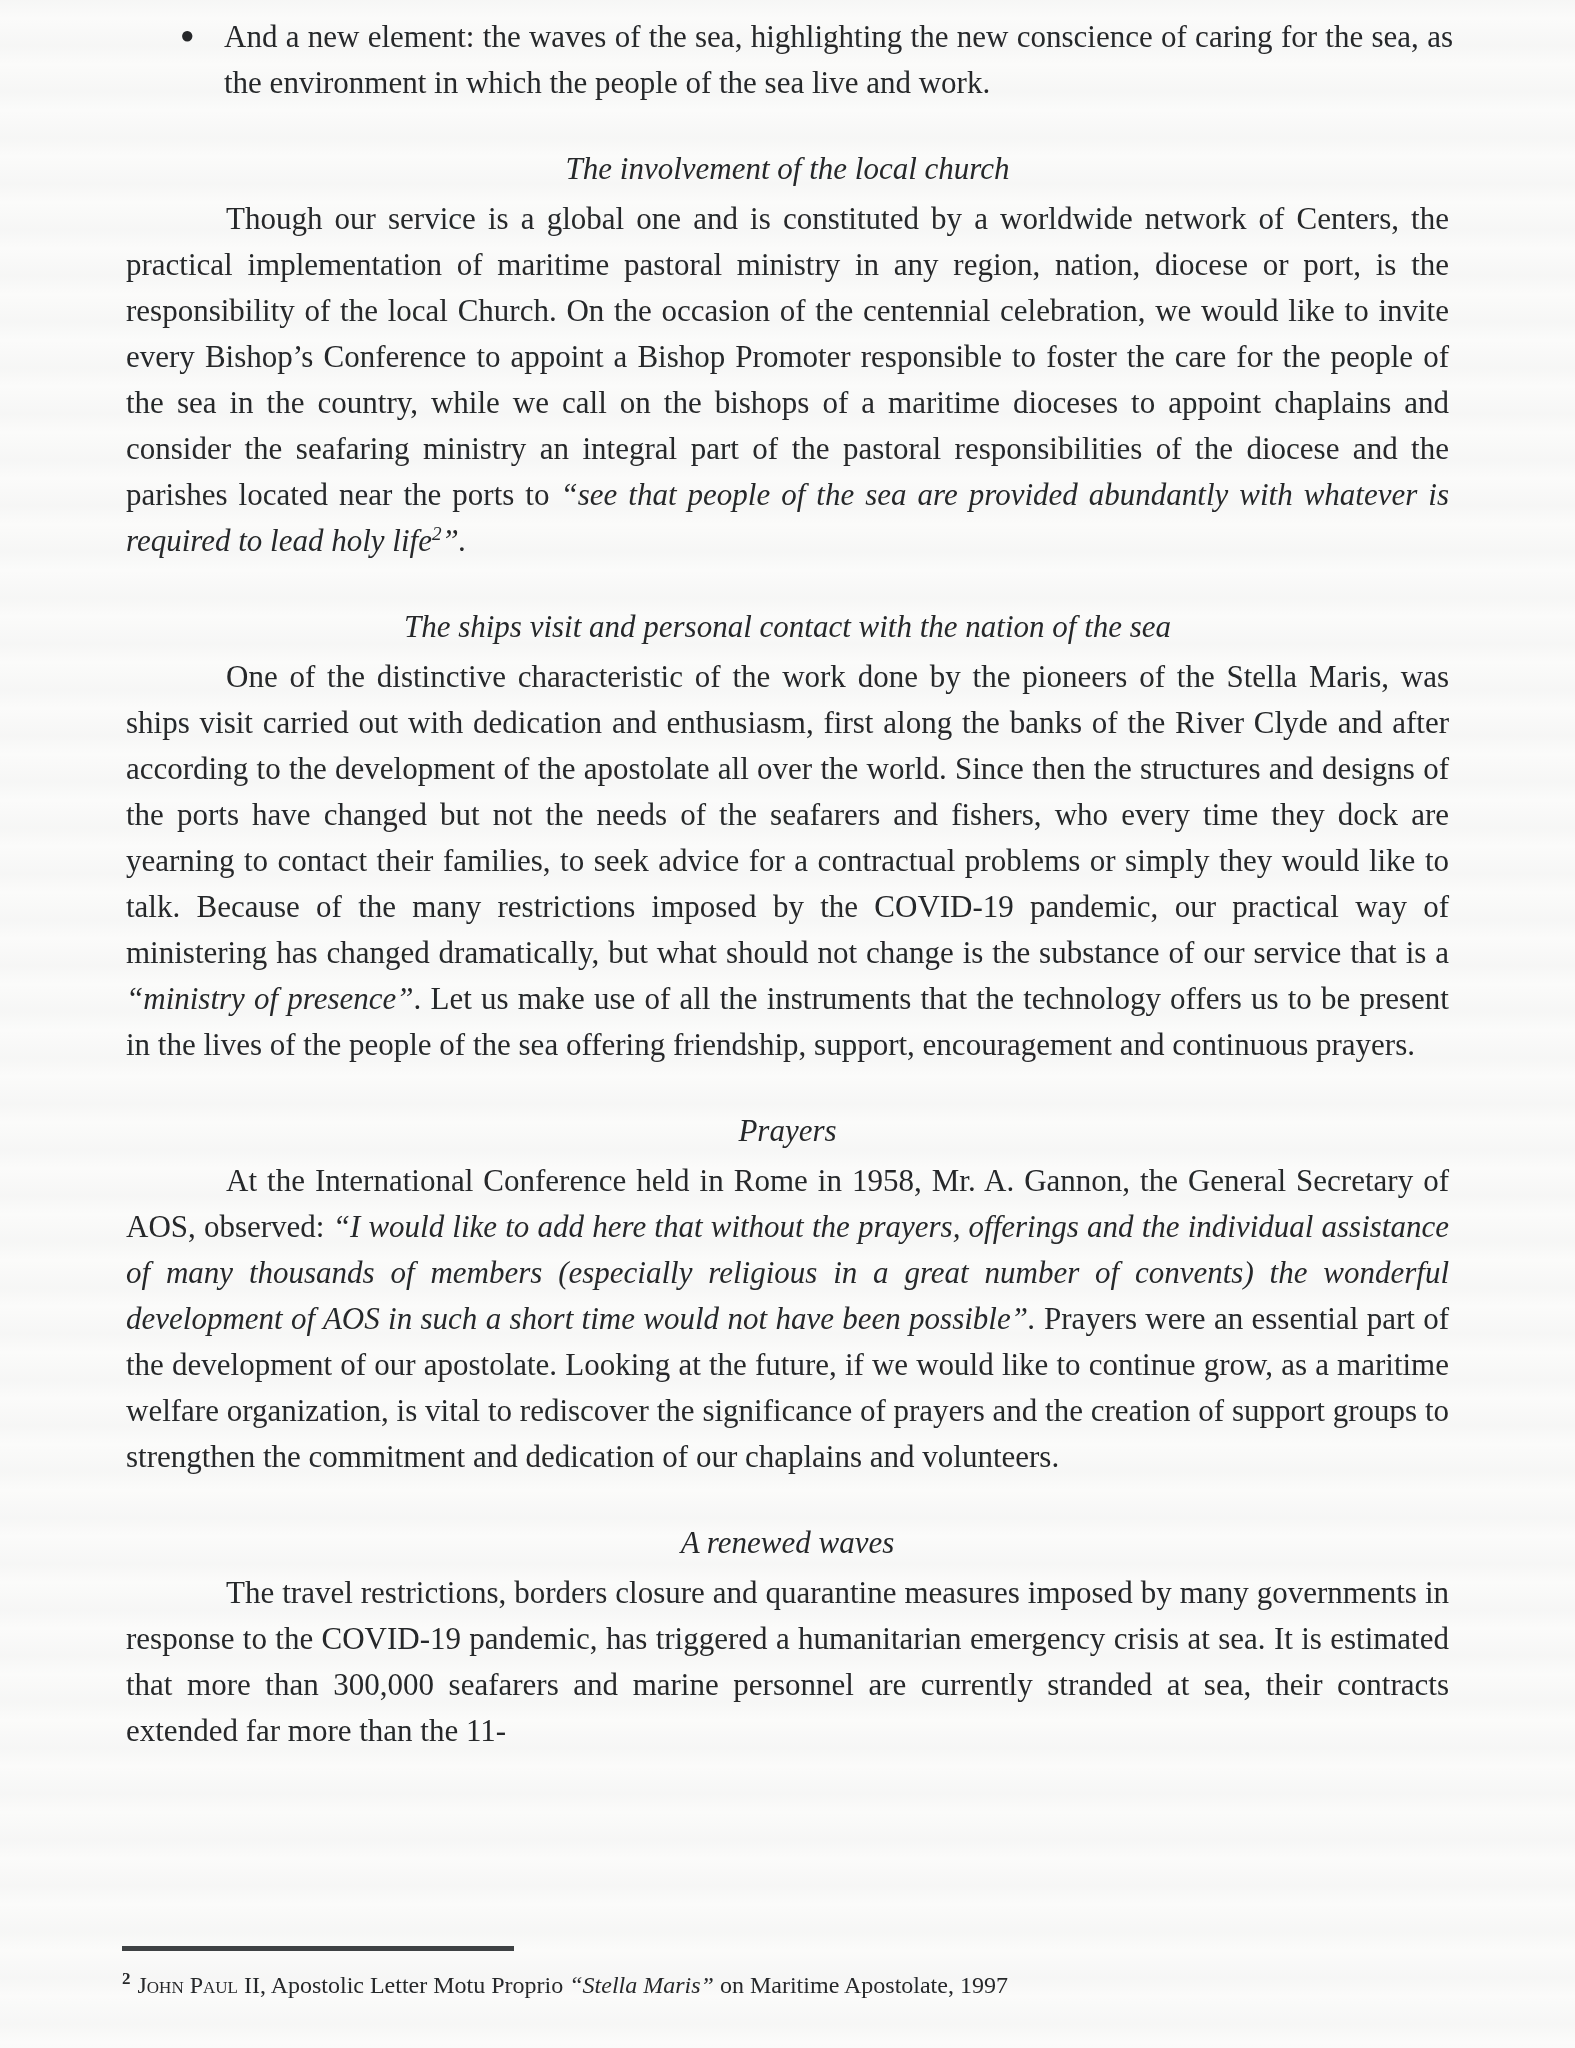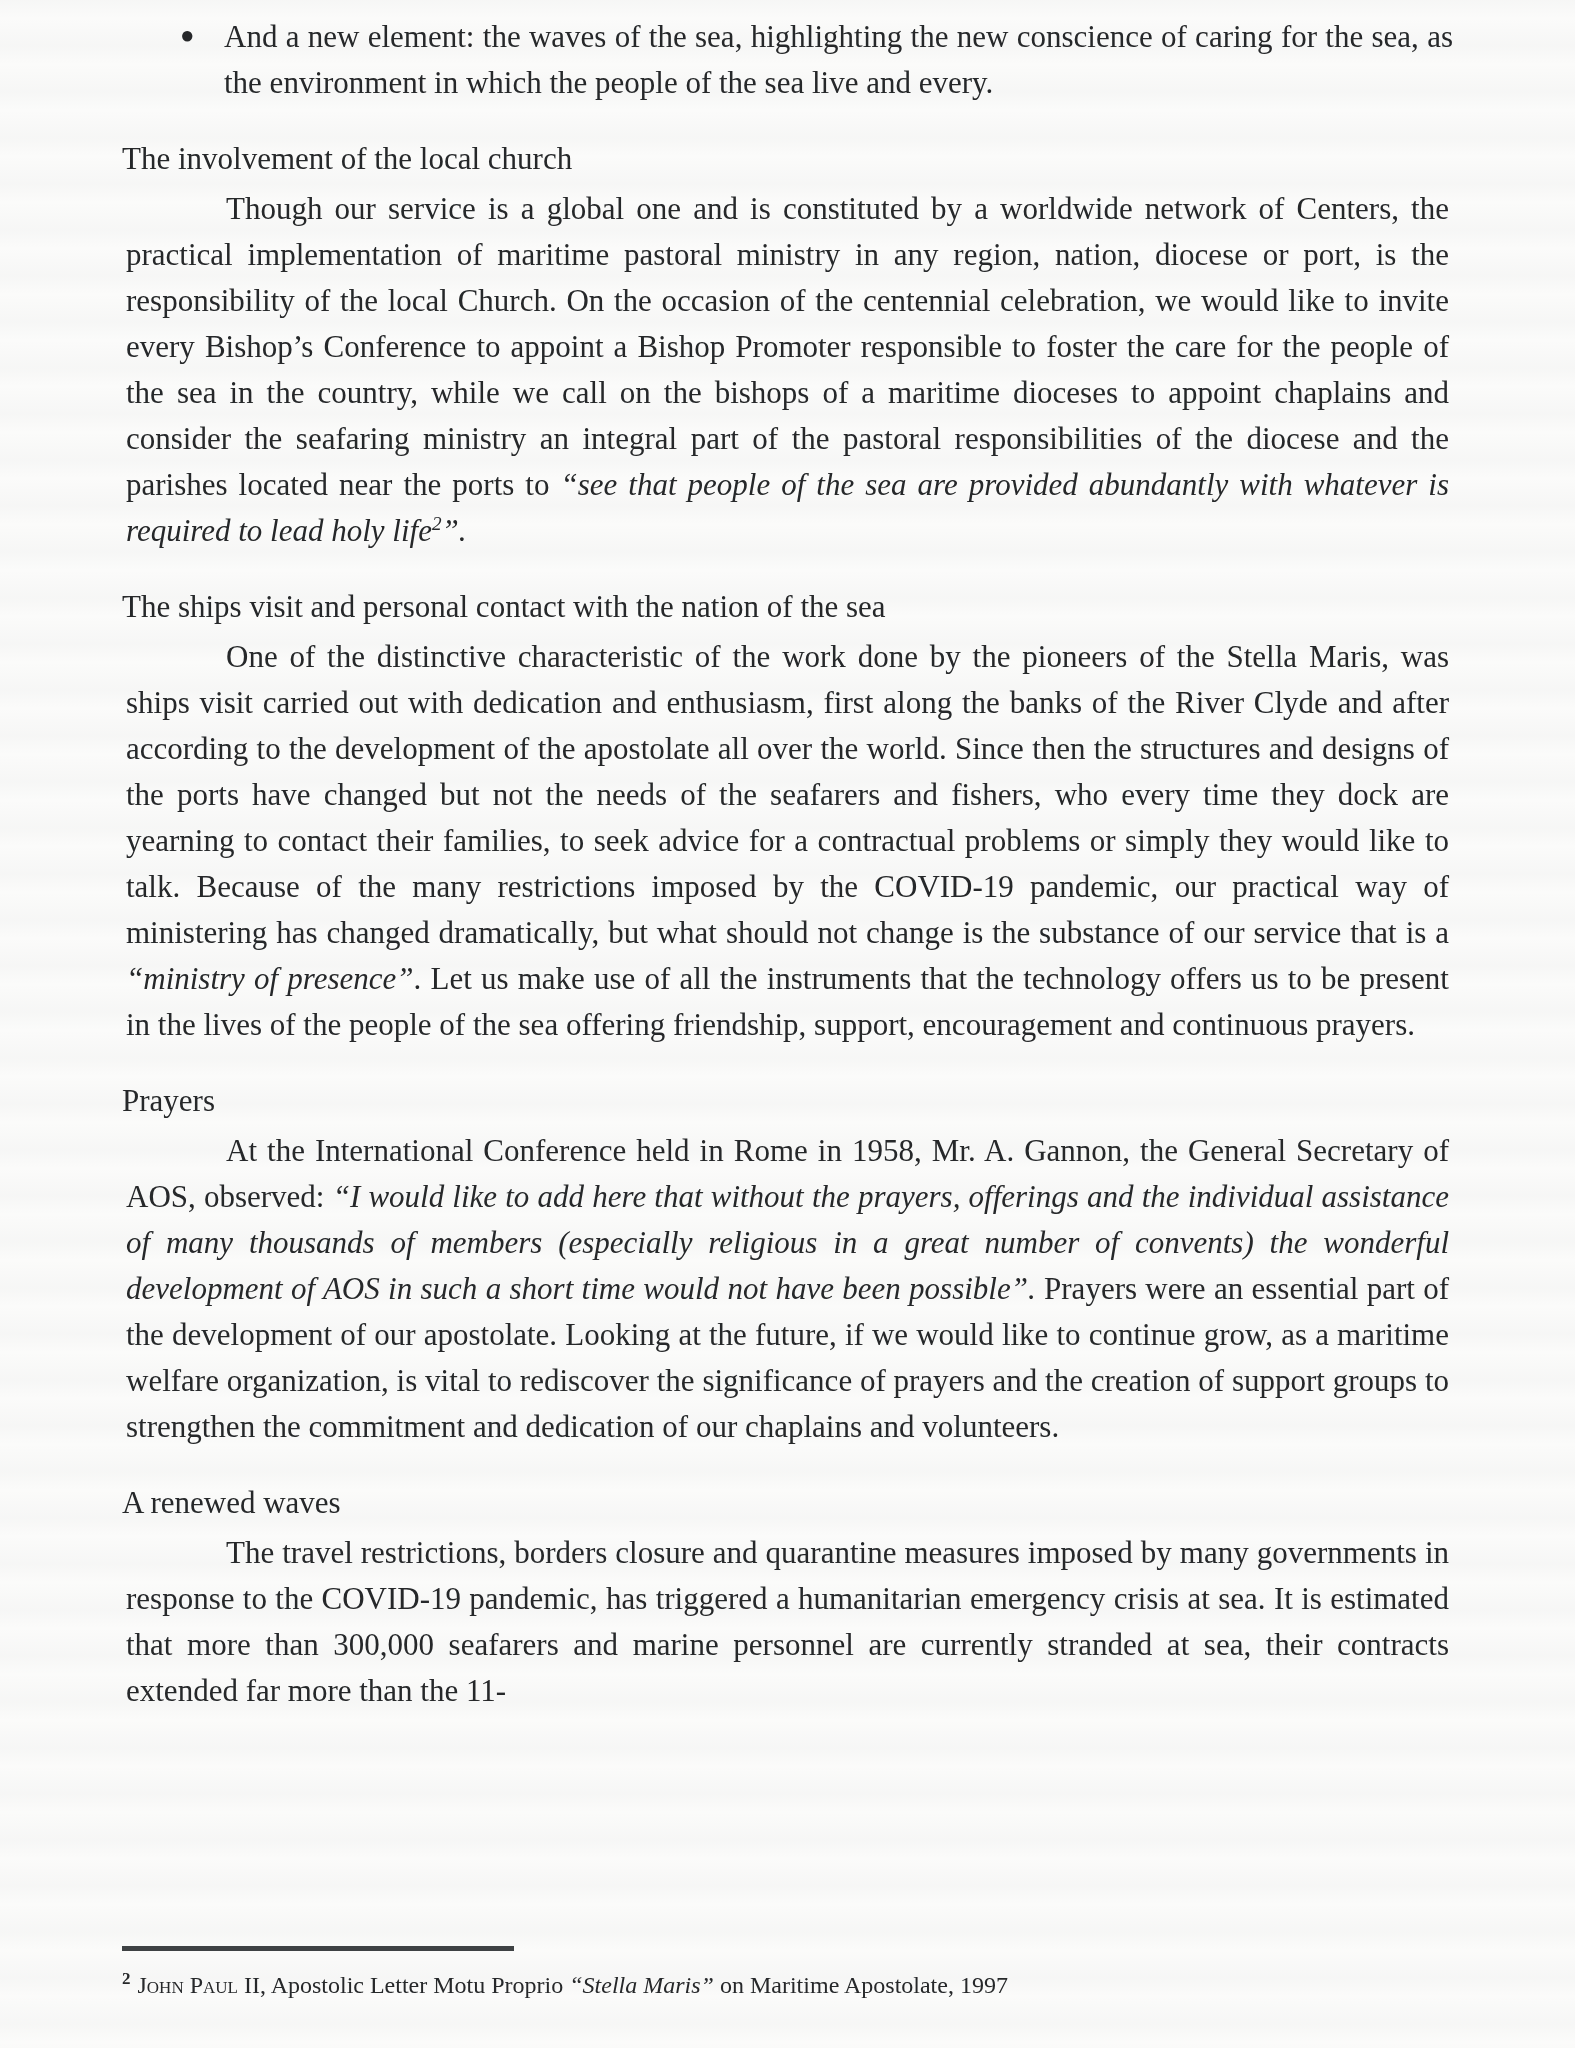--- a/index.html
+++ b/index.html
@@ -33,22 +33,23 @@
   }
   .bullet-marker {
     position: absolute;
     left: 58px;
     top: -2px;
     font-size: 24px;
     line-height: 46px;
     text-align: left;
   }
   .section-heading {
-    margin-top: 30px;
-    text-align: left;
+    margin-top: 40px;
+    font-style: italic;
+    text-align: center;
   }
   .para {
     margin: 4px;
     text-indent: 100px;
   }
   .it { font-style: italic; }
   .sc { font-variant: small-caps; }
   .sup {
     font-size: 0.62em;
     vertical-align: super;
@@ -80,21 +81,21 @@
     margin-right: 7px;
   }
 </style>
 </head>
 <body>
 
 <div class="page" style="color: rgb(38, 40, 42);">
 
   <div class="bullet-item">
     <span class="bullet-marker">●</span>
-    <span>And a new element: the waves of the sea, highlighting the new conscience of caring for the sea, as the environment in which the people of the sea live and every.</span>
+    <span>And a new element: the waves of the sea, highlighting the new conscience of caring for the sea, as the environment in which the people of the sea live and work.</span>
   </div>
 
   <div class="section">
     <div class="section-heading">The involvement of the local church</div>
     <p class="para"><span>Though our service is a global one and is constituted by a worldwide network of Centers, the practical implementation of maritime pastoral ministry in any region, nation, diocese or port, is the responsibility of the local Church. On the occasion of the centennial celebration, we would like to invite every Bishop’s Conference to appoint a Bishop Promoter responsible to foster the care for the people of the sea in the country, while we call on the bishops of a maritime dioceses to appoint chaplains and consider the seafaring ministry an integral part of the pastoral responsibilities of the diocese and the parishes located near the ports to </span><span class="it">“see that people of the sea are provided abundantly with whatever is required to lead holy life</span><span class="it sup">2</span><span class="it">”.</span></p>
   </div>
 
   <div class="section">
     <div class="section-heading">The ships visit and personal contact with the nation of the sea</div>
     <p class="para"><span>One of the distinctive characteristic of the work done by the pioneers of the Stella Maris, was ships visit carried out with dedication and enthusiasm, first along the banks of the River Clyde and after according to the development of the apostolate all over the world. Since then the structures and designs of the ports have changed but not the needs of the seafarers and fishers, who every time they dock are yearning to contact their families, to seek advice for a contractual problems or simply they would like to talk. Because of the many restrictions imposed by the COVID-19 pandemic, our practical way of ministering has changed dramatically, but what should not change is the substance of our service that is a </span><span class="it">“ministry of presence”</span><span>. Let us make use of all the instruments that the technology offers us to be present in the lives of the people of the sea offering friendship, support, encouragement and continuous prayers.</span></p>

